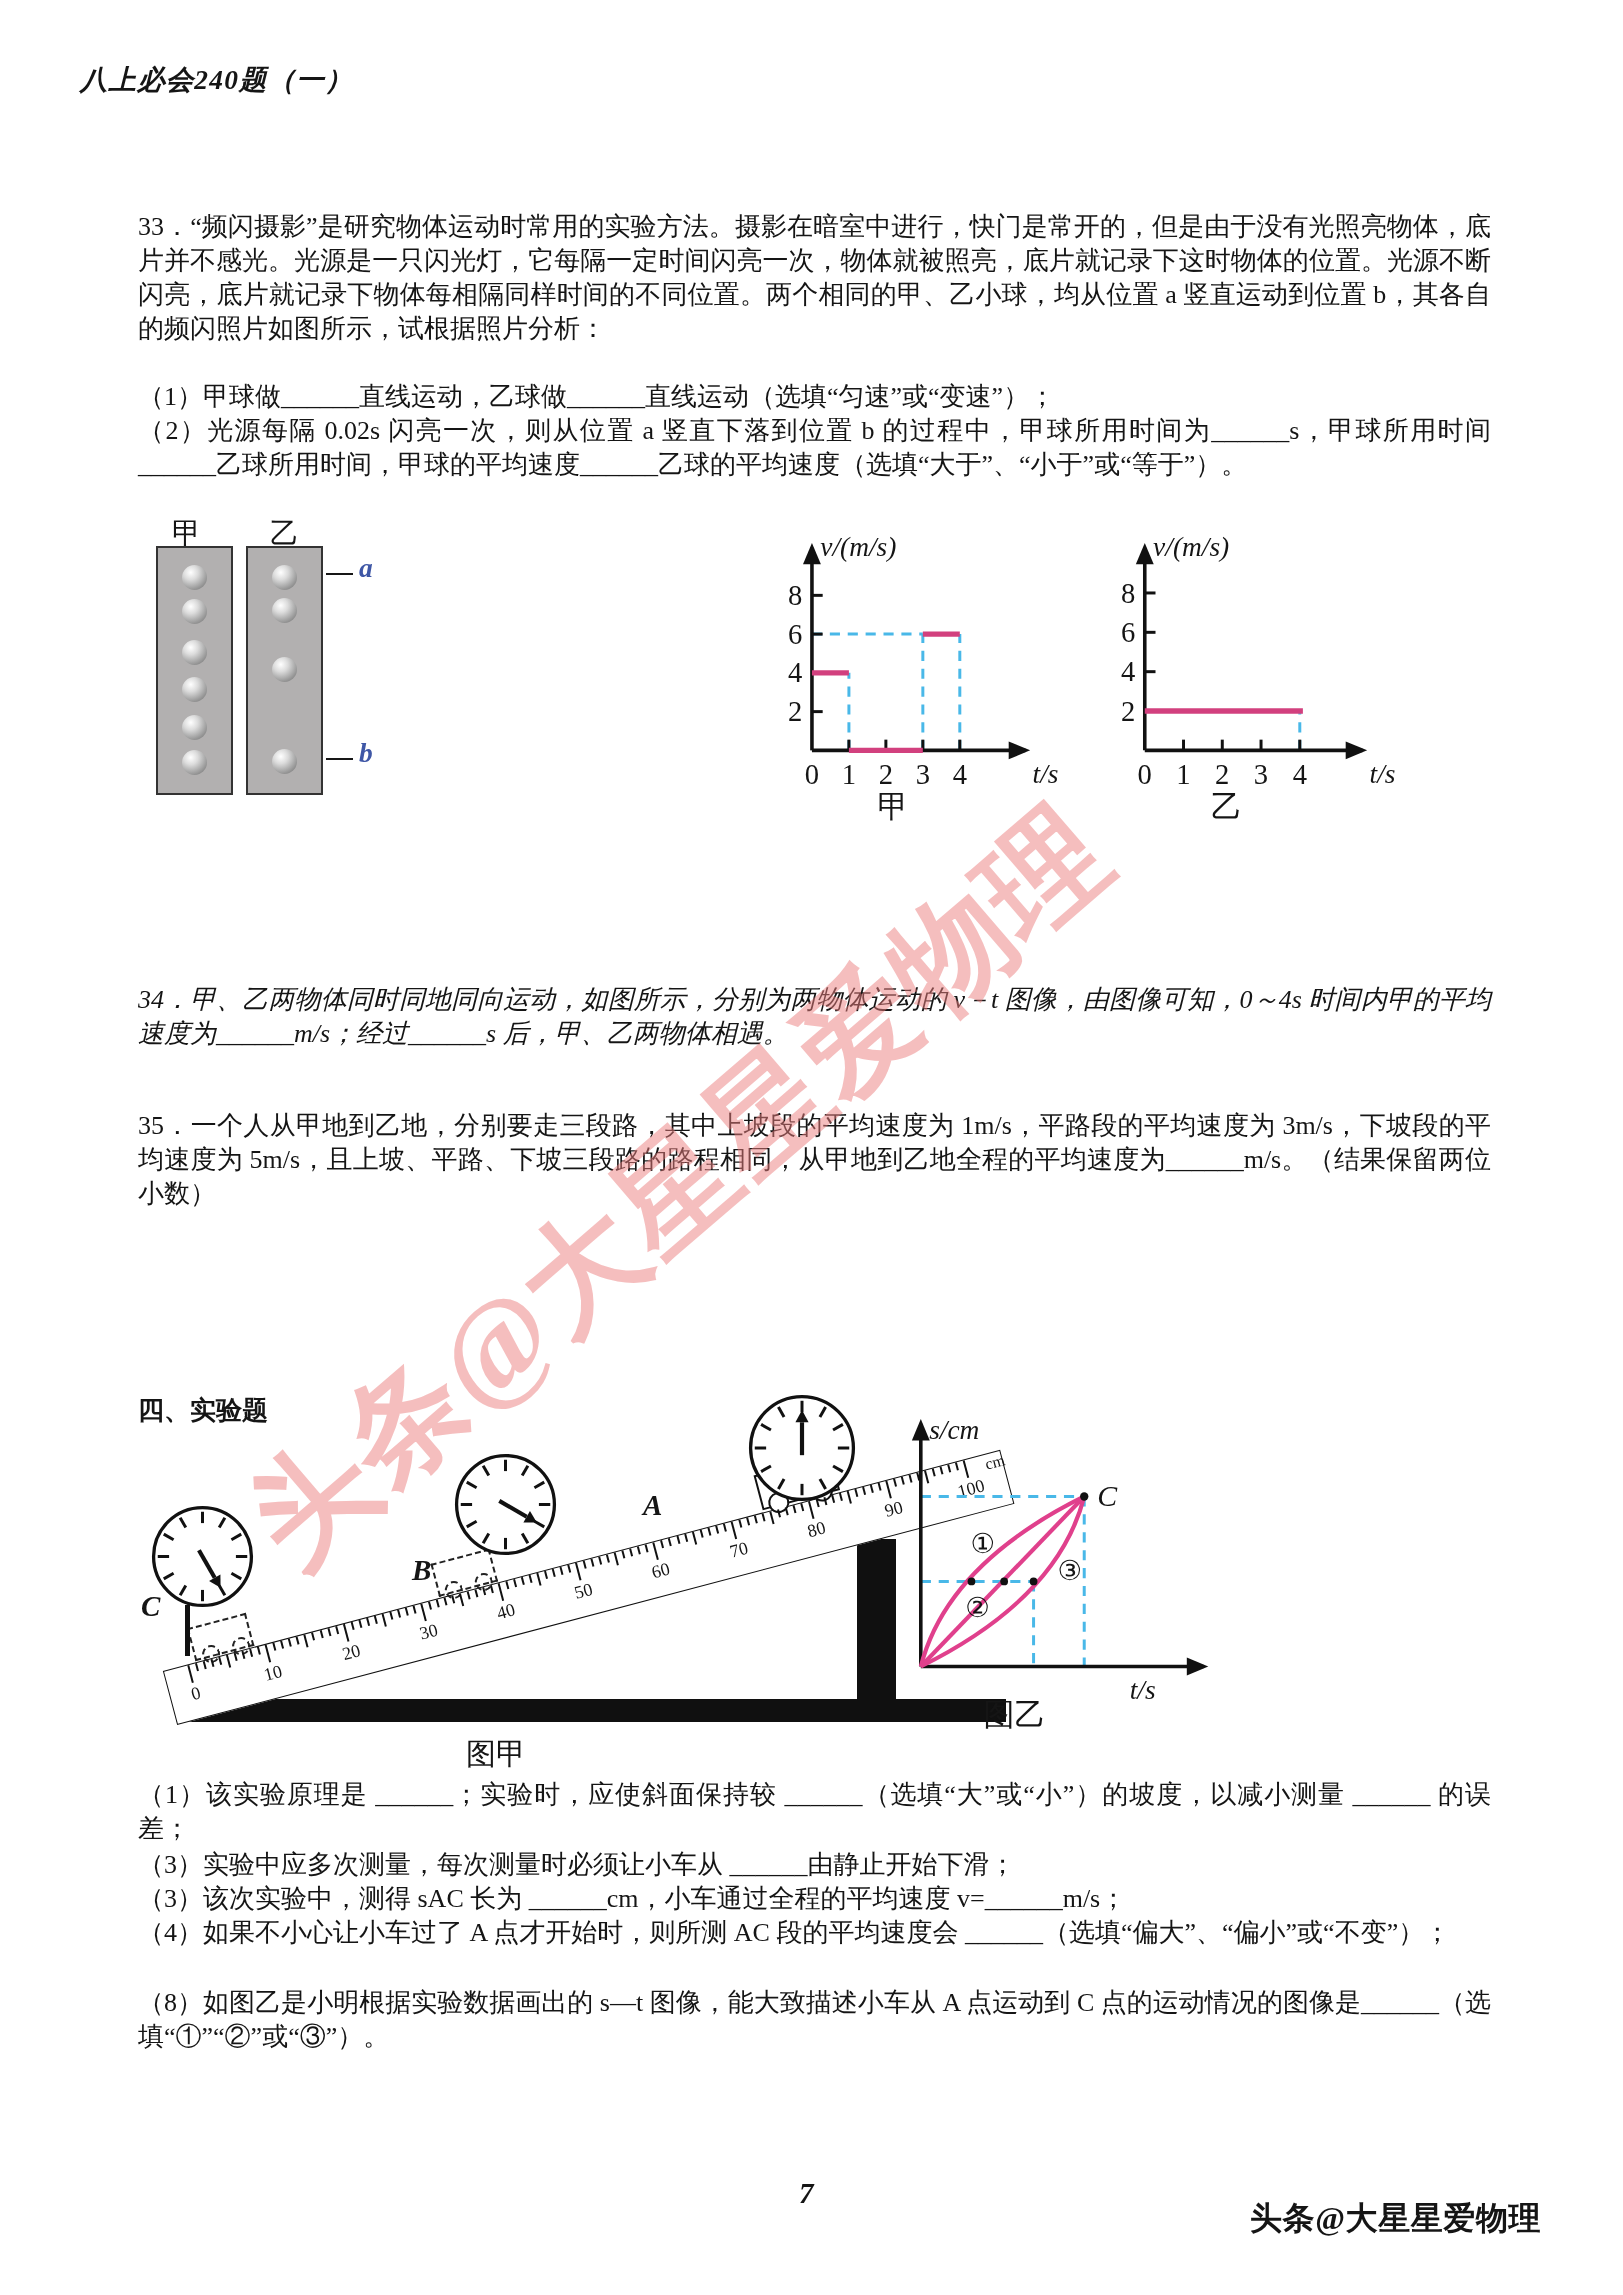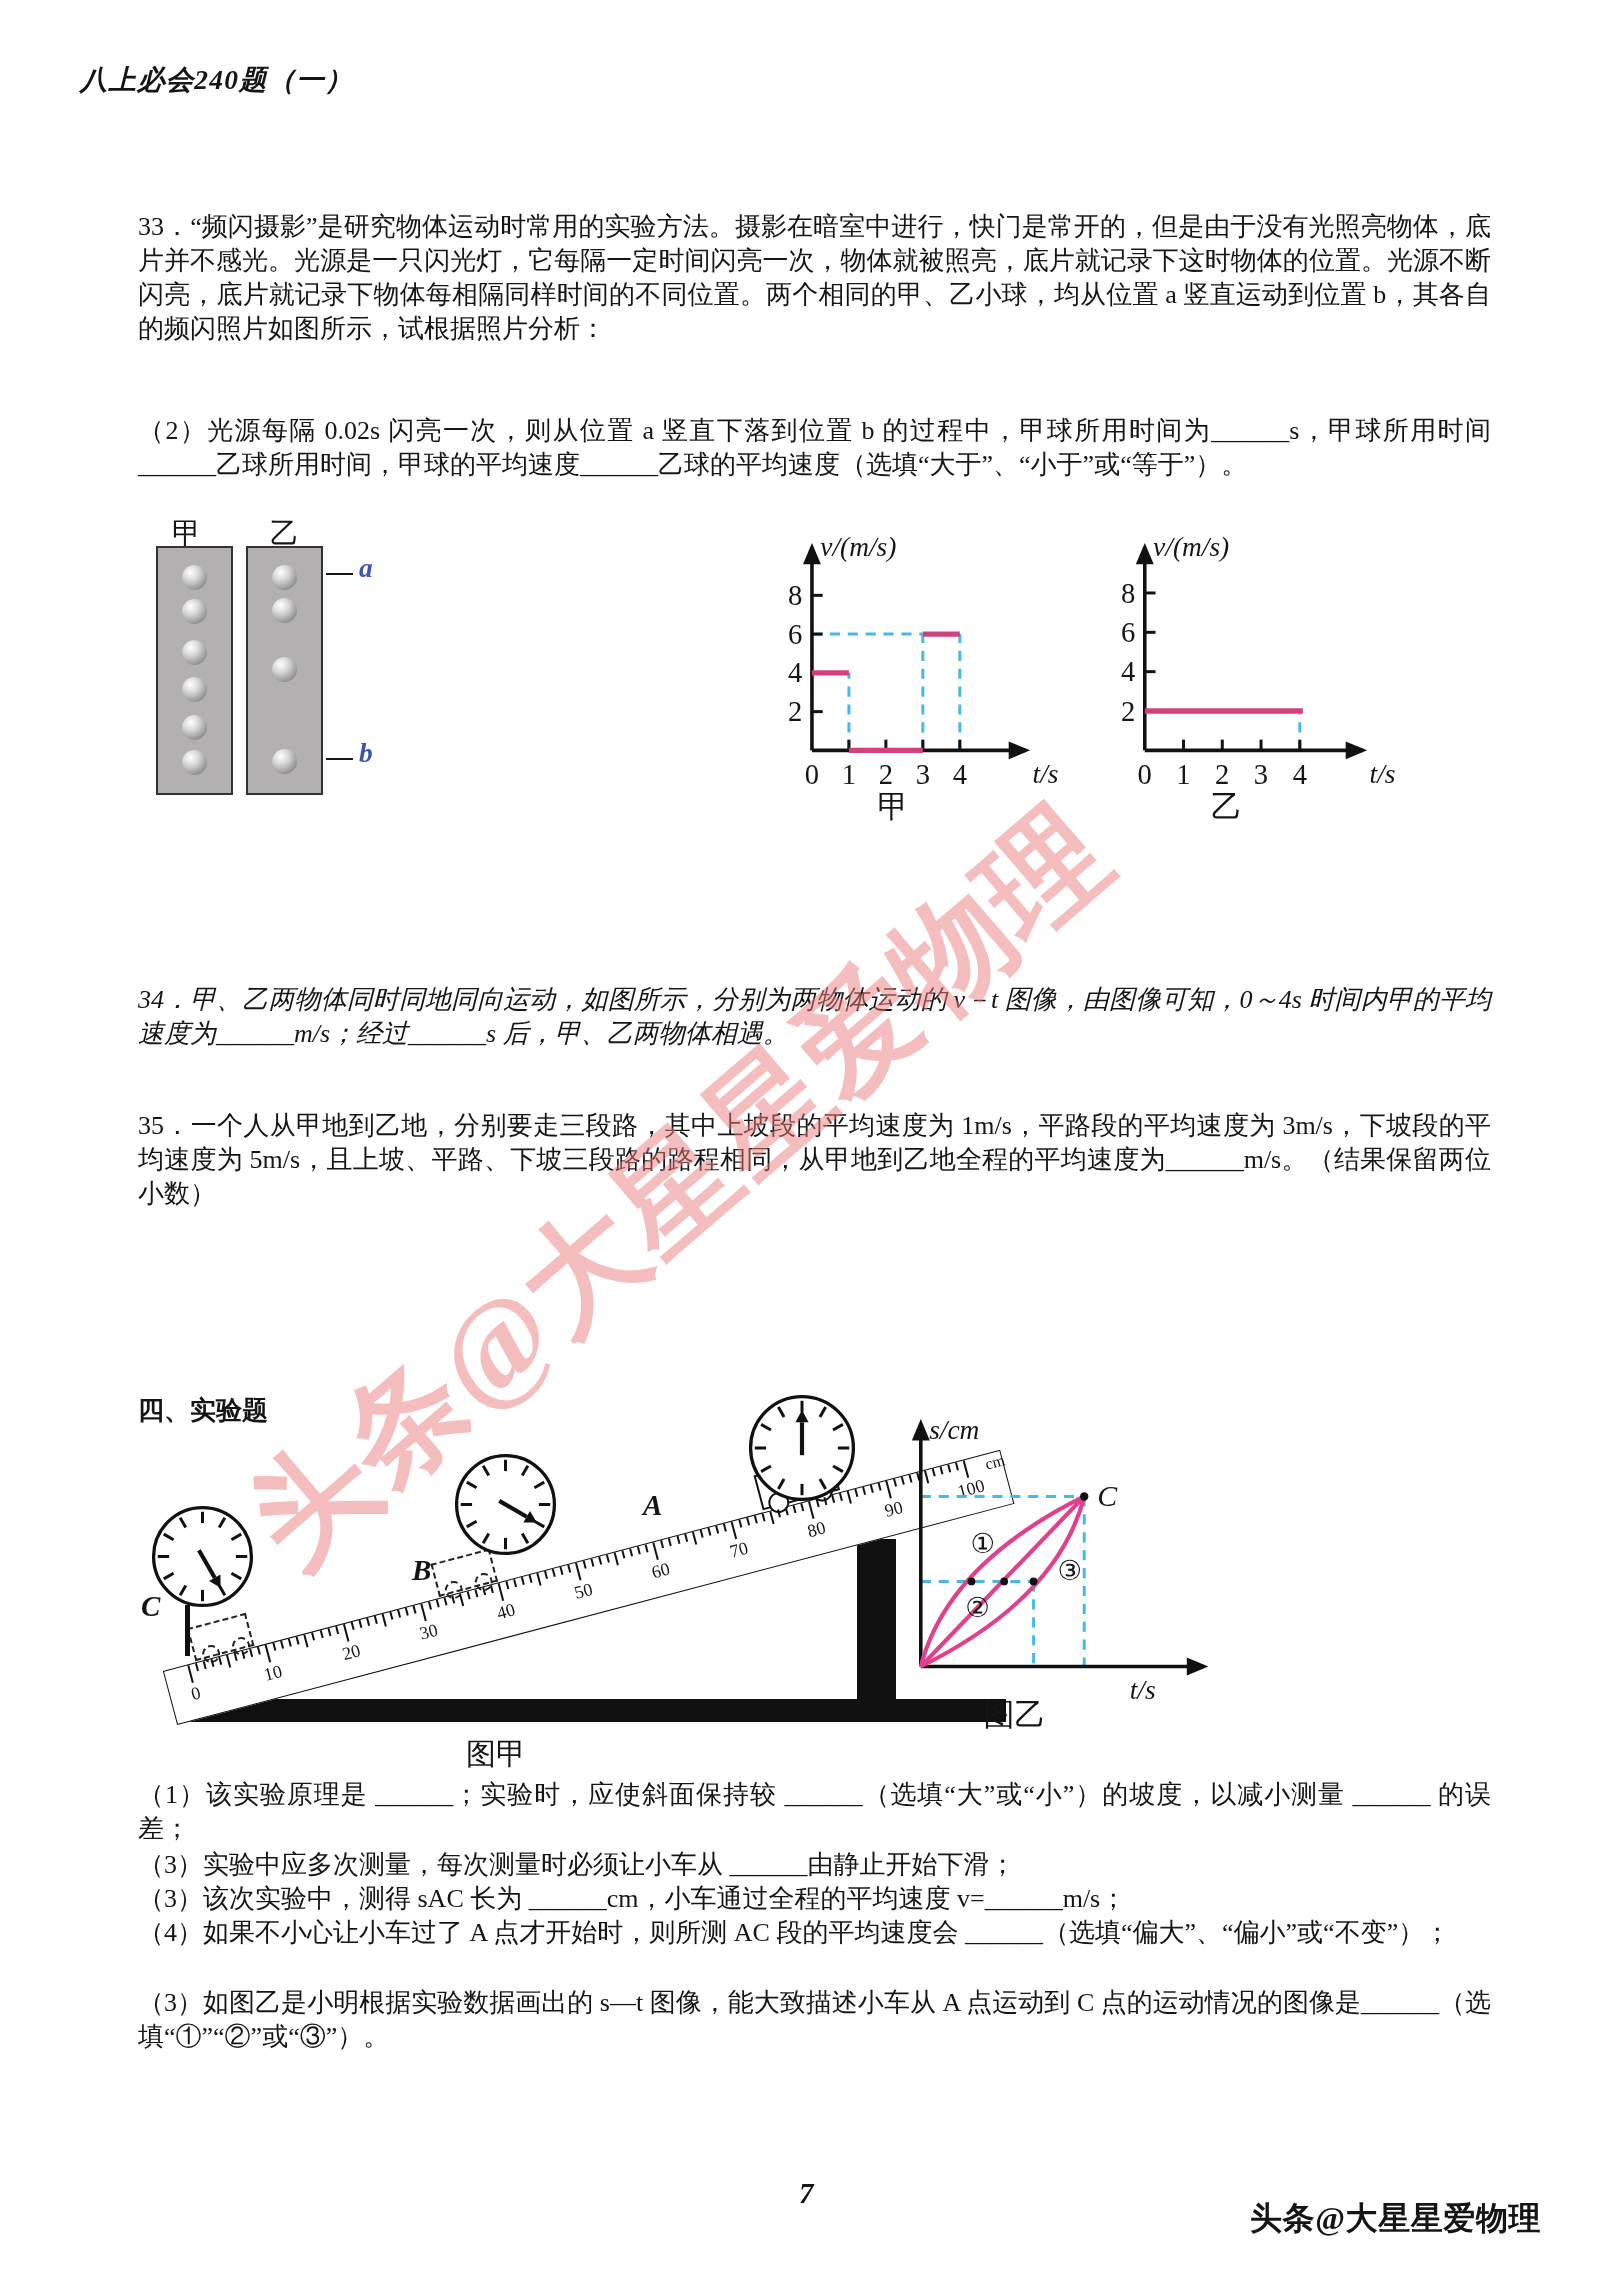--- a/index.html
+++ b/index.html
@@ -38,20 +38,21 @@
   .sect{font-weight:bold;}
 </style>
 </head>
 <body>
 
 <div class="page">
 
   <div class="hdr">八上必会240题（一）</div>
 
   <div class="q" style="top:210px;">33．“频闪摄影”是研究物体运动时常用的实验方法。摄影在暗室中进行，快门是常开的，但是由于没有光照亮物体，底片并不感光。光源是一只闪光灯，它每隔一定时间闪亮一次，物体就被照亮，底片就记录下这时物体的位置。光源不断闪亮，底片就记录下物体每相隔同样时间的不同位置。两个相同的甲、乙小球，均从位置 a 竖直运动到位置 b，其各自的频闪照片如图所示，试根据照片分析：</div>
+  <div class="q" style="top:380px;">（1）甲球做______直线运动，乙球做______直线运动（选填“匀速”或“变速”）；</div>
   <div class="q" style="top:414px;">（2）光源每隔 0.02s 闪亮一次，则从位置 a 竖直下落到位置 b 的过程中，甲球所用时间为______s，甲球所用时间______乙球所用时间，甲球的平均速度______乙球的平均速度（选填“大于”、“小于”或“等于”）。</div>
 
   <div class="figlabel" style="left:172px;top:514px;">甲</div>
   <div class="figlabel" style="left:270px;top:514px;">乙</div>
   <div class="strip" style="left:156px;top:546px;" id="strip-jia">
       <div class="ball" style="top: 17px;"></div>
       <div class="ball" style="top: 51px;"></div>
       <div class="ball" style="top: 92px;"></div>
       <div class="ball" style="top: 129px;"></div>
       <div class="ball" style="top: 167px;"></div>
@@ -346,20 +347,20 @@
       <text x="344" y="166" font-size="50" font-style="italic">C</text>
       <text x="62" y="54" font-size="46" font-style="italic">s/cm</text>
       <text x="420" y="490" text-anchor="middle" font-size="46" font-style="italic">t/s</text>
       <text x="205" y="534" text-anchor="middle" font-size="52">图乙</text>
     </svg>
 
   <div class="q" style="top:1778px;">（1）该实验原理是 ______；实验时，应使斜面保持较 ______（选填“大”或“小”）的坡度，以减小测量 ______ 的误差；</div>
   <div class="q" style="top:1848px;">（3）实验中应多次测量，每次测量时必须让小车从 ______由静止开始下滑；</div>
   <div class="q" style="top:1882px;">（3）该次实验中，测得 sAC 长为 ______cm，小车通过全程的平均速度 v=______m/s；</div>
   <div class="q" style="top:1916px;">（4）如果不小心让小车过了 A 点才开始时，则所测 AC 段的平均速度会 ______（选填“偏大”、“偏小”或“不变”）；</div>
-  <div class="q" style="top:1986px;">（3）如图乙是小明根据实验数据画出的 s—t 图像，能大致描述小车从 A 点运动到 C 点的运动情况的图像是______（选填“①”“②”或“③”）。</div>
+  <div class="q" style="top:1986px;">（8）如图乙是小明根据实验数据画出的 s—t 图像，能大致描述小车从 A 点运动到 C 点的运动情况的图像是______（选填“①”“②”或“③”）。</div>
 
   <div class="pgnum">7</div>
   <div class="brand">头条@大星星爱物理</div>
   <div class="wmark">头条@大星星爱物理</div>
 
 </div>
 
 
 </body></html>

